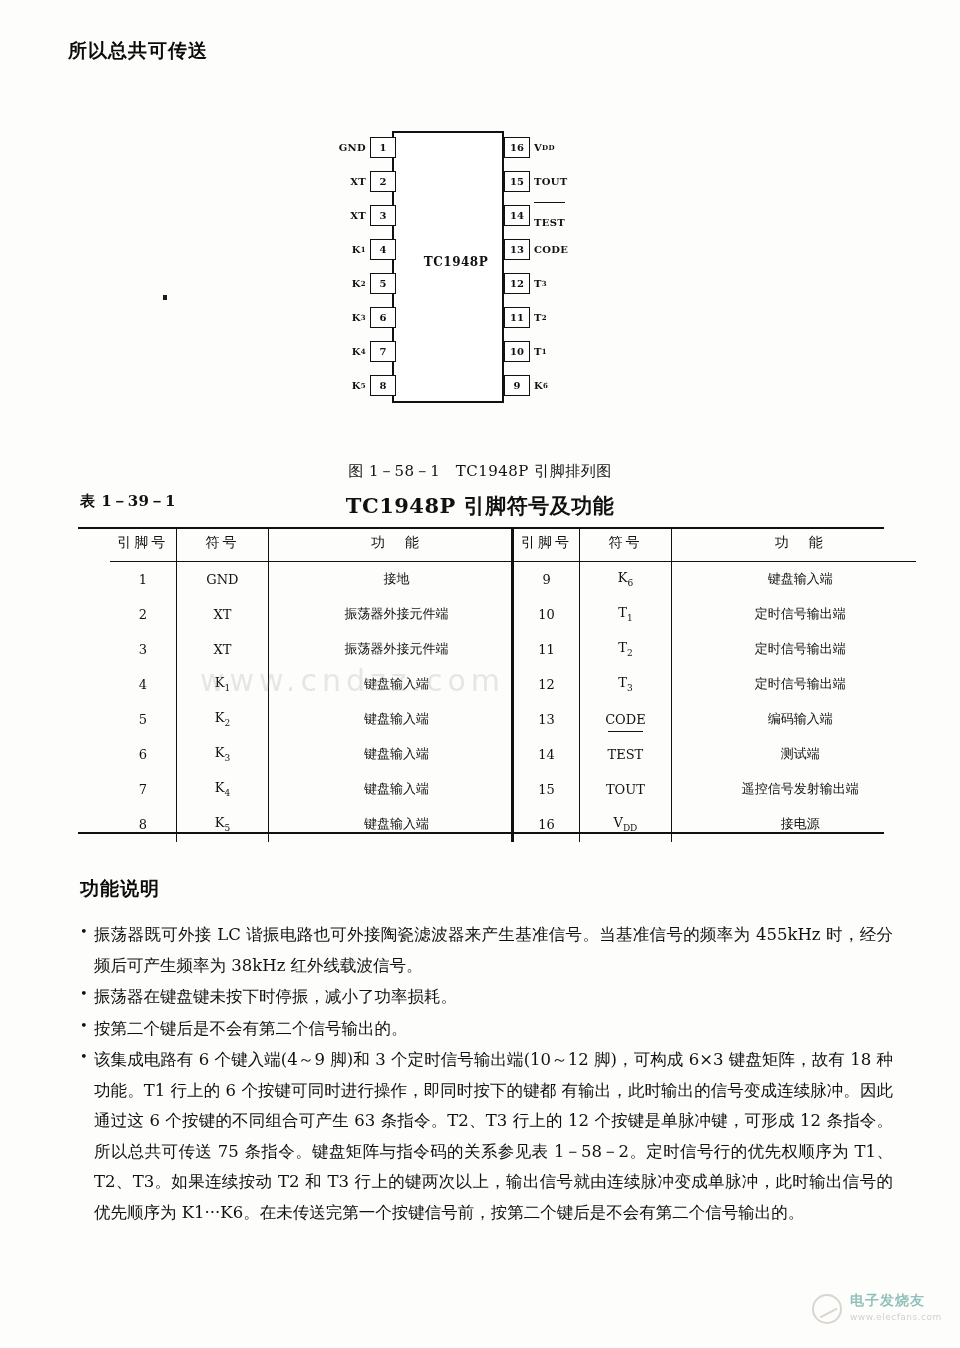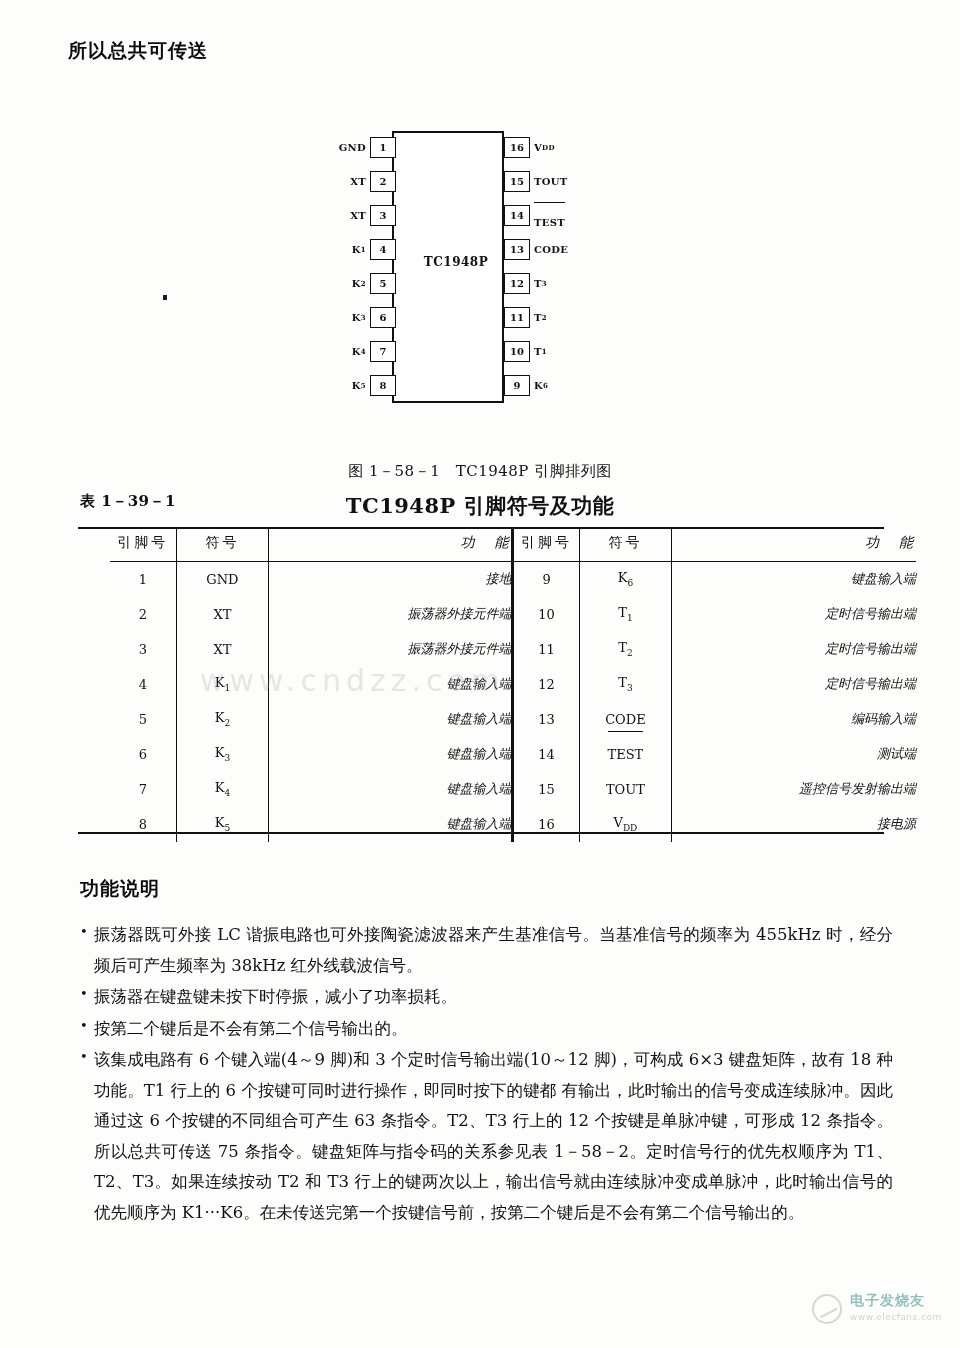--- a/index.html
+++ b/index.html
@@ -126,21 +126,21 @@
     border-bottom: 1.2px solid #111;
     letter-spacing: 3px;
     font-size: 14px;
   }
   table.pin-table td {
     padding: 8px 0 9px 0;
     vertical-align: middle;
   }
   .c-pin   { width: 8.2%;  text-align: center; }
   .c-sym   { width: 11.5%; text-align: center; }
-  .c-fn    { width: 30.3%; text-align: right; padding-left: 12px !important; font-style: italic; }
+  .c-fn    { width: 30.3%; text-align: center; padding-left: 12px !important; }
   .vsep-thin  { border-left: 1.1px solid #111; }
   .vsep-thick { border-left: 3px solid #111; }
   .top-rule {
     position: absolute; left: 78px; top: 527px;
     width: 806px; height: 0;
     border-top: 2.6px solid #111;
   }
   .bottom-rule {
     position: absolute; left: 78px; top: 832px;
     width: 806px; height: 0;

